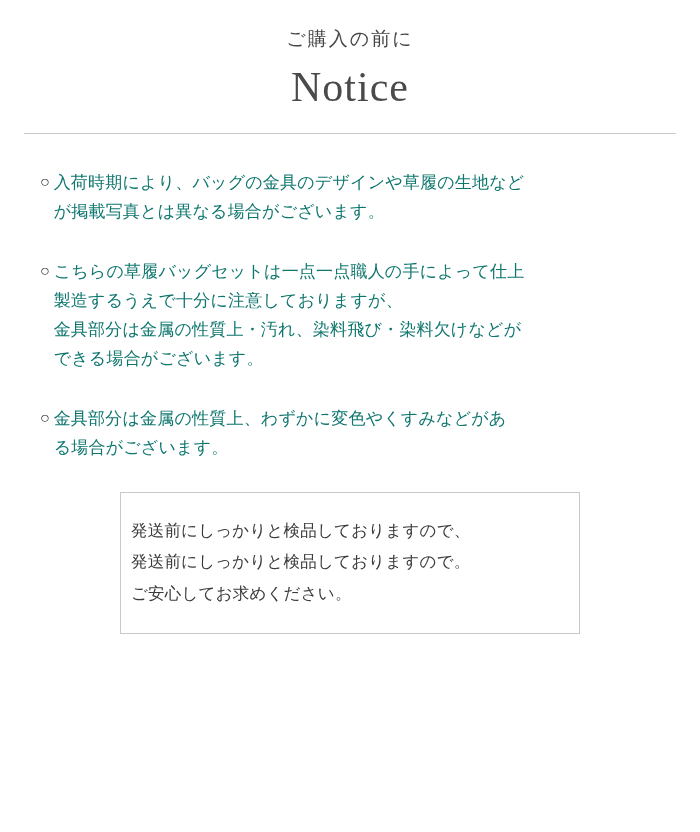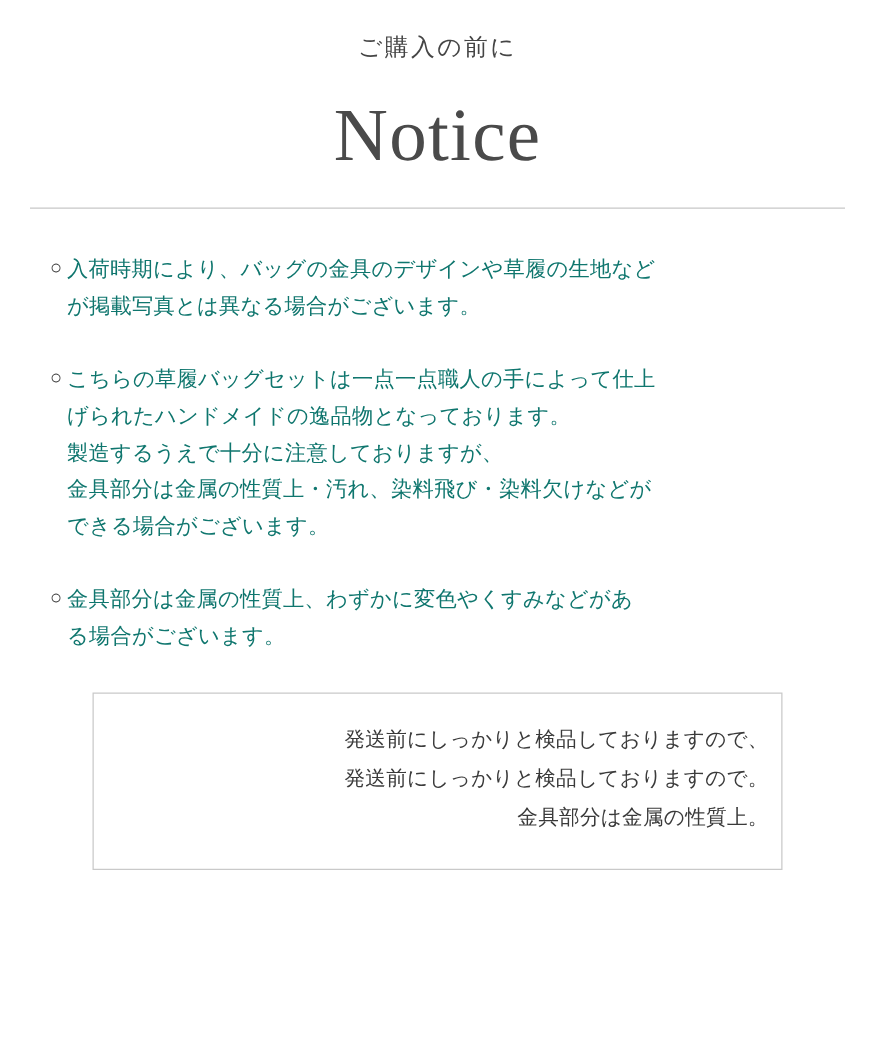--- a/index.html
+++ b/index.html
@@ -26,25 +26,25 @@
   }
   .header-sub {
     font-size: 19px;
     letter-spacing: 2px;
     color: #454545;
     font-family: Liberation Serif, serif;
     line-height: 1.4;
   }
   .header-title {
     font-family: "Liberation Serif", serif;
-    font-size: 60px;
+    font-size: 42px;
     color: #4a4a4a;
     letter-spacing: 1px;
     line-height: 1.25;
-    margin-top: 18px;
+    margin-top: 8px;
     font-weight: 400;
   }
   .divider {
     margin: 20px 24px 0 24px;
     border-top: 1px solid #c8c8c8;
   }
   .body-block {
     padding: 34px 40px 0 40px;
   }
   .para {
@@ -64,25 +64,25 @@
   }
   .line {
     font-size: 17px;
     line-height: 1.72;
     color: #0f766e;
     letter-spacing: 0.2px;
     white-space: nowrap;
   }
   .notebox {
     margin: 18px auto 0 auto;
-    width: 552px;
+    width: 460px;
     border: 1px solid #c9c9c9;
     padding: 22px 10px 24px 10px;
     box-sizing: border-box;
-    text-align: right;
+    text-align: left;
   }
   .notebox .line {
     font-size: 16.5px;
     line-height: 1.9;
     color: #3a3a3a;
   }
 </style>
 </head>
 <body>
 
@@ -102,35 +102,34 @@
       <div class="para-lines">
         <div class="line">入荷時期により、バッグの金具のデザインや草履の生地など</div>
         <div class="line">が掲載写真とは異なる場合がございます。</div>
       </div>
     </div>
 
     <div class="para">
       <span class="bullet">○</span>
       <div class="para-lines">
         <div class="line">こちらの草履バッグセットは一点一点職人の手によって仕上</div>
-        <div class="line">げられたハンドメイドの逸品物となっております。</div>
         <div class="line">製造するうえで十分に注意しておりますが、</div>
         <div class="line">金具部分は金属の性質上・汚れ、染料飛び・染料欠けなどが</div>
         <div class="line">できる場合がございます。</div>
       </div>
     </div>
 
     <div class="para">
       <span class="bullet">○</span>
       <div class="para-lines">
         <div class="line">金具部分は金属の性質上、わずかに変色やくすみなどがあ</div>
         <div class="line">る場合がございます。</div>
       </div>
     </div>
 
     <div class="notebox">
       <div class="line">発送前にしっかりと検品しておりますので、</div>
       <div class="line">発送前にしっかりと検品しておりますので。</div>
-      <div class="line">金具部分は金属の性質上。</div>
+      <div class="line">ご安心してお求めください。</div>
     </div>
 
   </div>
 </div>
 
 </body></html>

